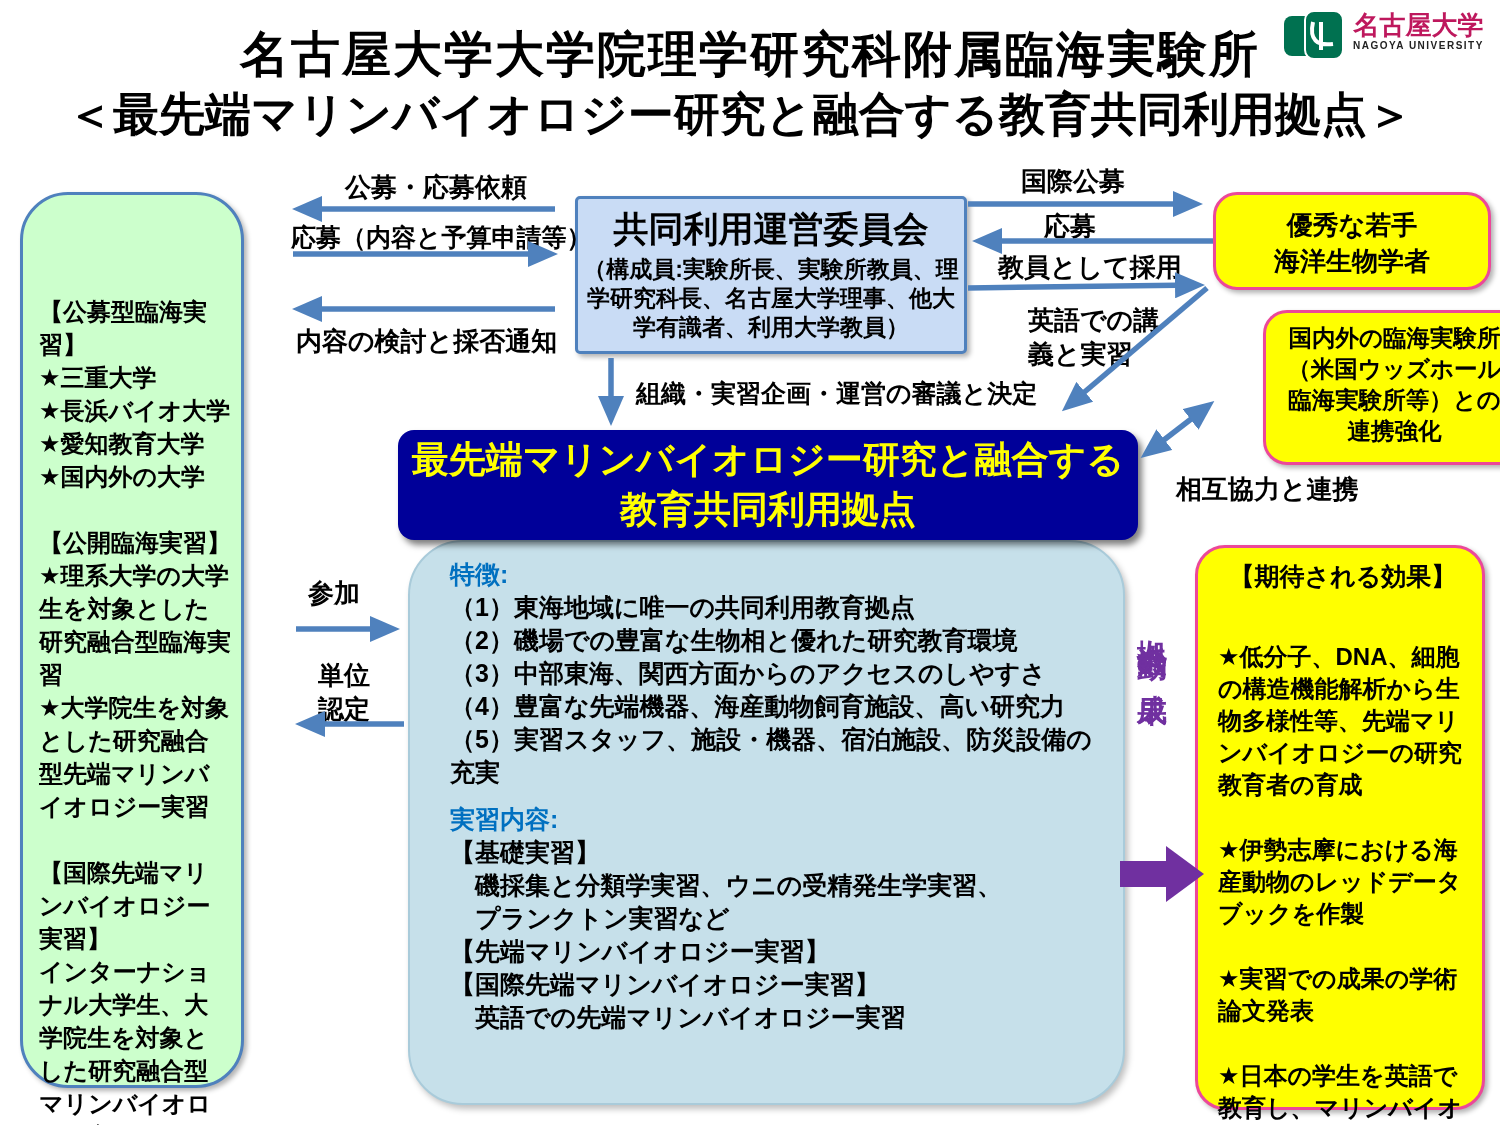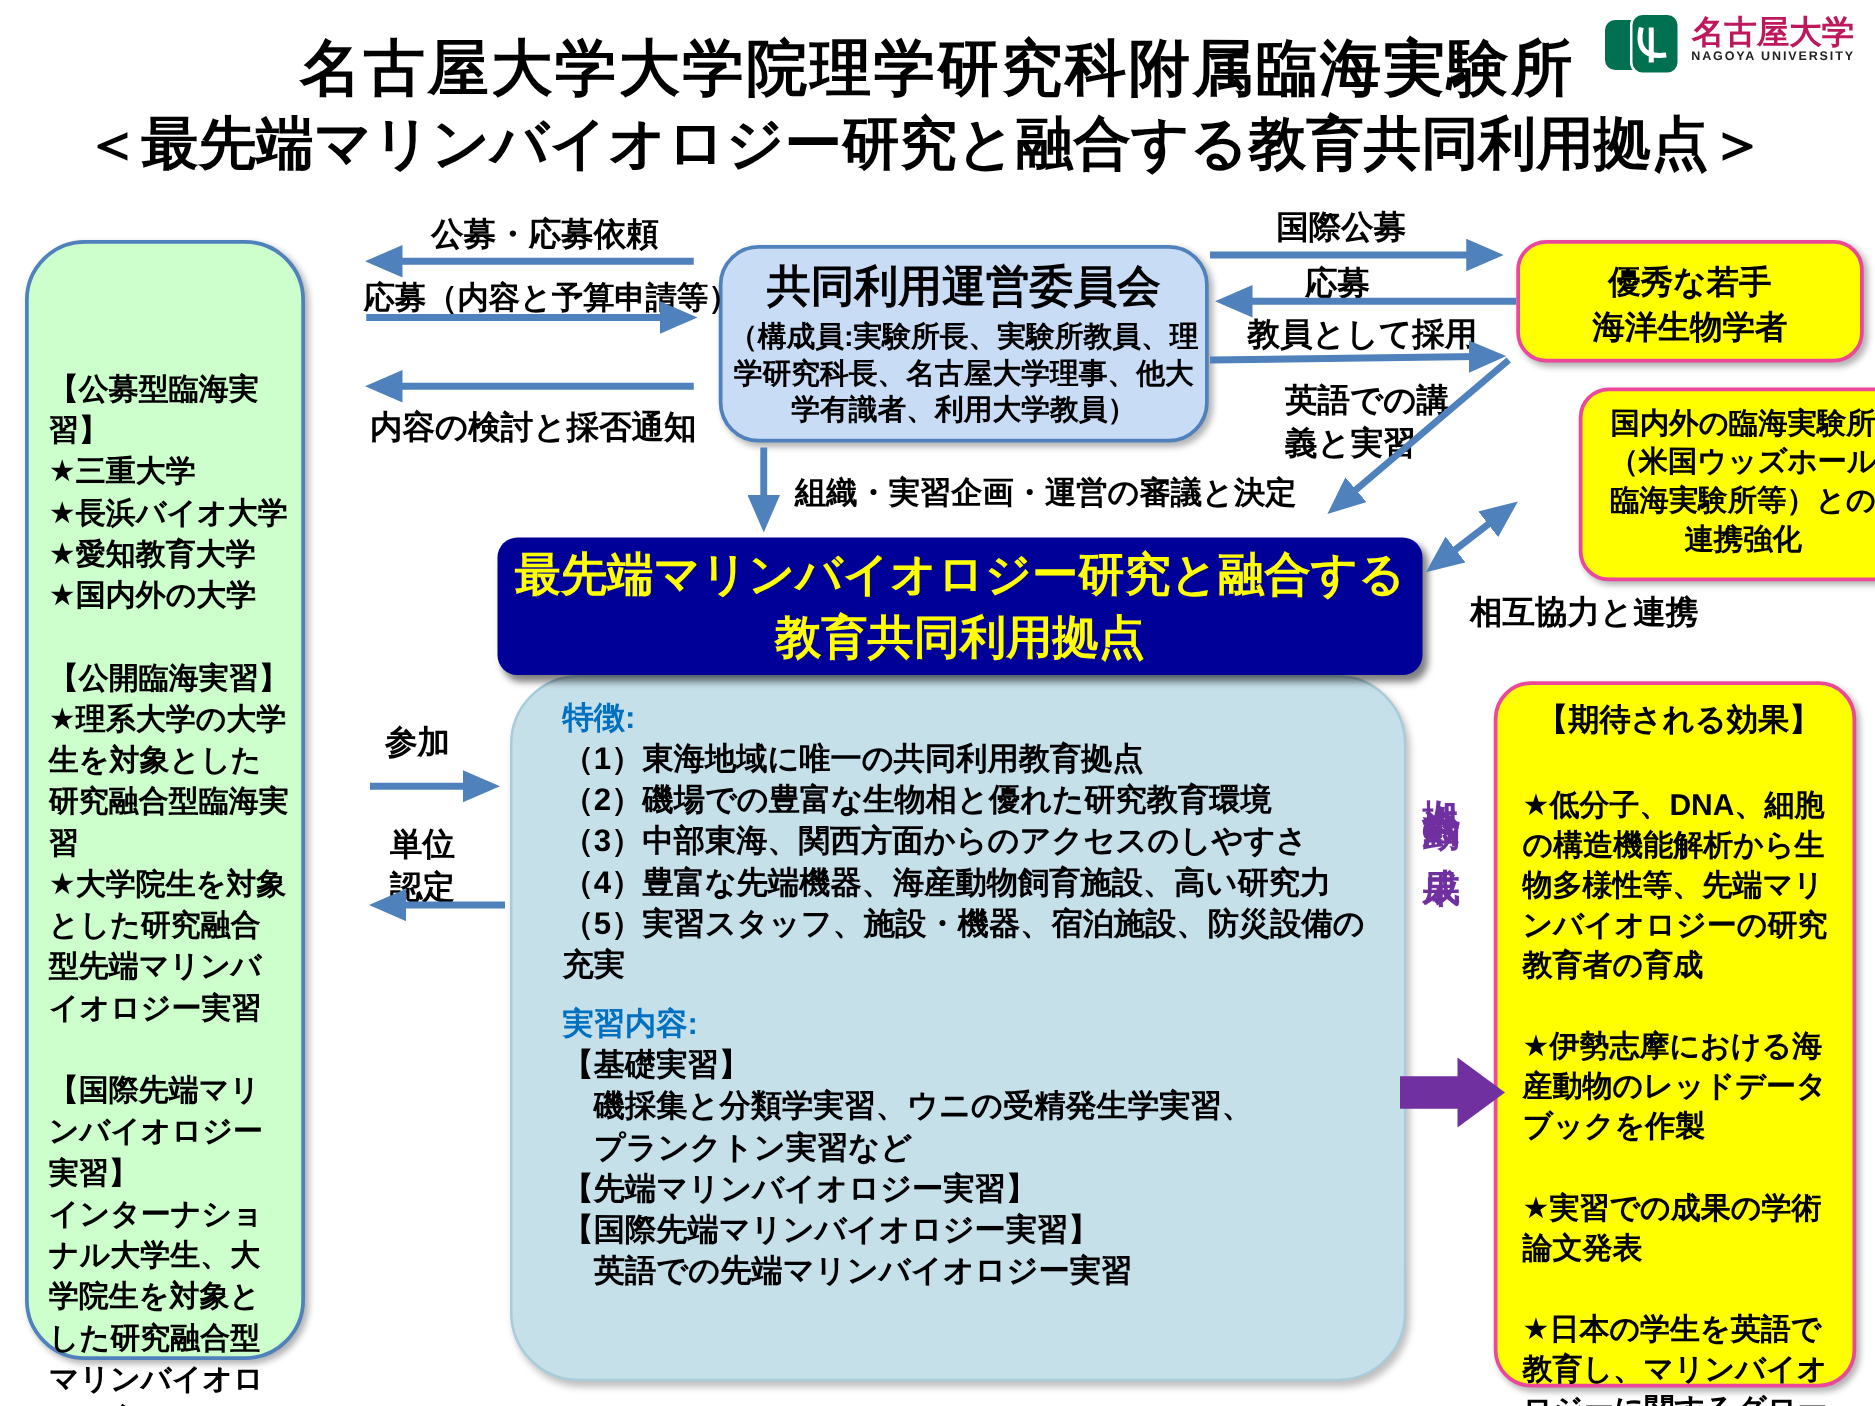--- a/index.html
+++ b/index.html
@@ -14,21 +14,21 @@
   .logo-mark{width:62px;height:54px;margin-right:8px;}
   .logo-text .ja{font-size:26px;line-height:30px;color:#be185d;text-align:center;}
   .logo-text .en{font-size:10px;letter-spacing:1.5px;color:#222;font-variant:small-caps;}
   
   .box{position:absolute;box-sizing:border-box;}
   .green-box{left:20px;top:192px;width:224px;height:896px;background:#ccffcc;
              border:3px solid #4f81bd;border-radius:48px;
              padding:100px 10px 0 16px;font-size:24px;line-height:33px;
              box-shadow:3px 3px 5px rgba(0,0,0,.3);}
   .committee-box{left:575px;top:196px;width:392px;height:158px;background:#c9dcf5;
-             border:3px solid #4f81bd;border-radius:32px;text-align:center;
+             border:3px solid #4f81bd;border-radius:5px;text-align:center;
              box-shadow:3px 3px 5px rgba(0,0,0,.3);}
   .committee-title{font-size:35px;margin-top:7px;}
   .committee-members{font-size:23px;line-height:29px;padding:2px 4px 0 4px;}
   .hub-box{left:398px;top:430px;width:740px;height:110px;background:#000099;border-radius:16px;
            display:flex;flex-direction:column;justify-content:center;align-items:center;
            color:#ffff00;font-size:37px;line-height:50px;z-index:3;
            box-shadow:4px 5px 6px rgba(0,0,0,.5);}
   .detail-box{left:408px;top:540px;width:717px;height:565px;background:#c6e0ea;
            border:2px solid #a9cbda;border-radius:55px;z-index:2;
            padding:16px 26px 0 40px;font-size:25px;line-height:33px;
@@ -36,21 +36,21 @@
   .blue-label{color:#0070c0;}
   .training-label{margin-top:14px;}
   .pre{white-space:pre-wrap;}
   .yellow{background:#ffff00;border:3px solid #ec4899;box-shadow:3px 3px 5px rgba(0,0,0,.3);}
   .young-box{left:1213px;top:192px;width:278px;height:98px;border-radius:24px;
            text-align:center;font-size:26px;line-height:36px;padding-top:12px;}
   .partner-box{left:1225px;top:310px;width:263px;height:155px;border-radius:24px;
            text-align:center;font-size:23.5px;line-height:31px;padding:10px 12px 0 12px;margin-left:38px;}
   .effects-box{left:1195px;top:545px;width:290px;height:565px;border-radius:30px;
            font-size:24px;line-height:32px;padding:12px 14px 0 20px;}
-  .effects-heading{text-align:center;font-size:25px;margin-bottom:4px;}
+  .effects-heading{text-align:center;font-size:25px;margin-bottom:16px;}
   
   .albl{position:absolute;font-size:26px;white-space:nowrap;z-index:4;}
   .albl.s25{font-size:25px;}
   .wrapbl{white-space:normal;line-height:34px;}
   
   .outcome-label{position:absolute;left:1131px;top:616px;writing-mode:vertical-rl;
            color:#7030a0;font-size:30px;letter-spacing:4px;z-index:4;}
   .p-shaft{position:absolute;left:1120px;top:861px;width:48px;height:26px;background:#7030a0;z-index:5;}
   .p-head{position:absolute;left:1166px;top:846px;width:0;height:0;z-index:5;
           border-top:28px solid transparent;border-bottom:28px solid transparent;
@@ -139,21 +139,21 @@
   <div class="albl" style="left:345px;top:170px;">公募・応募依頼</div>
   <div class="albl s25" style="left:291px;top:221px;">応募（内容と予算申請等）</div>
   <div class="albl" style="left:296px;top:324px;">内容の検討と採否通知</div>
   <div class="albl" style="left:1021px;top:164px;">国際公募</div>
   <div class="albl" style="left:1044px;top:209px;">応募</div>
   <div class="albl" style="left:998px;top:250px;">教員として採用</div>
   <div class="albl wrapbl" style="left:1028px;top:303px;width:146px;">英語での講義と実習</div>
   <div class="albl s25" style="left:636px;top:377px;">組織・実習企画・運営の審議と決定</div>
   <div class="albl" style="left:1176px;top:472px;">相互協力と連携</div>
   <div class="albl" style="left:308px;top:576px;">参加</div>
-  <div class="albl wrapbl" style="left:312px;top:658px;width:58px;text-align:left;">単位認定</div>
+  <div class="albl wrapbl" style="left:312px;top:658px;width:58px;text-align:right;">単位認定</div>
 
   <div class="outcome-label">拠点活動の成果</div>
   <div class="p-shaft"></div>
   <div class="p-head"></div>
 
   <svg class="arrows" width="1500" height="1125">
     <defs>
       <marker id="ah" markerUnits="userSpaceOnUse" markerWidth="30" markerHeight="26" refX="22" refY="13" orient="auto">
         <path d="M0,0 L30,13 L0,26 Z" fill="#4f81bd"></path>
       </marker>

